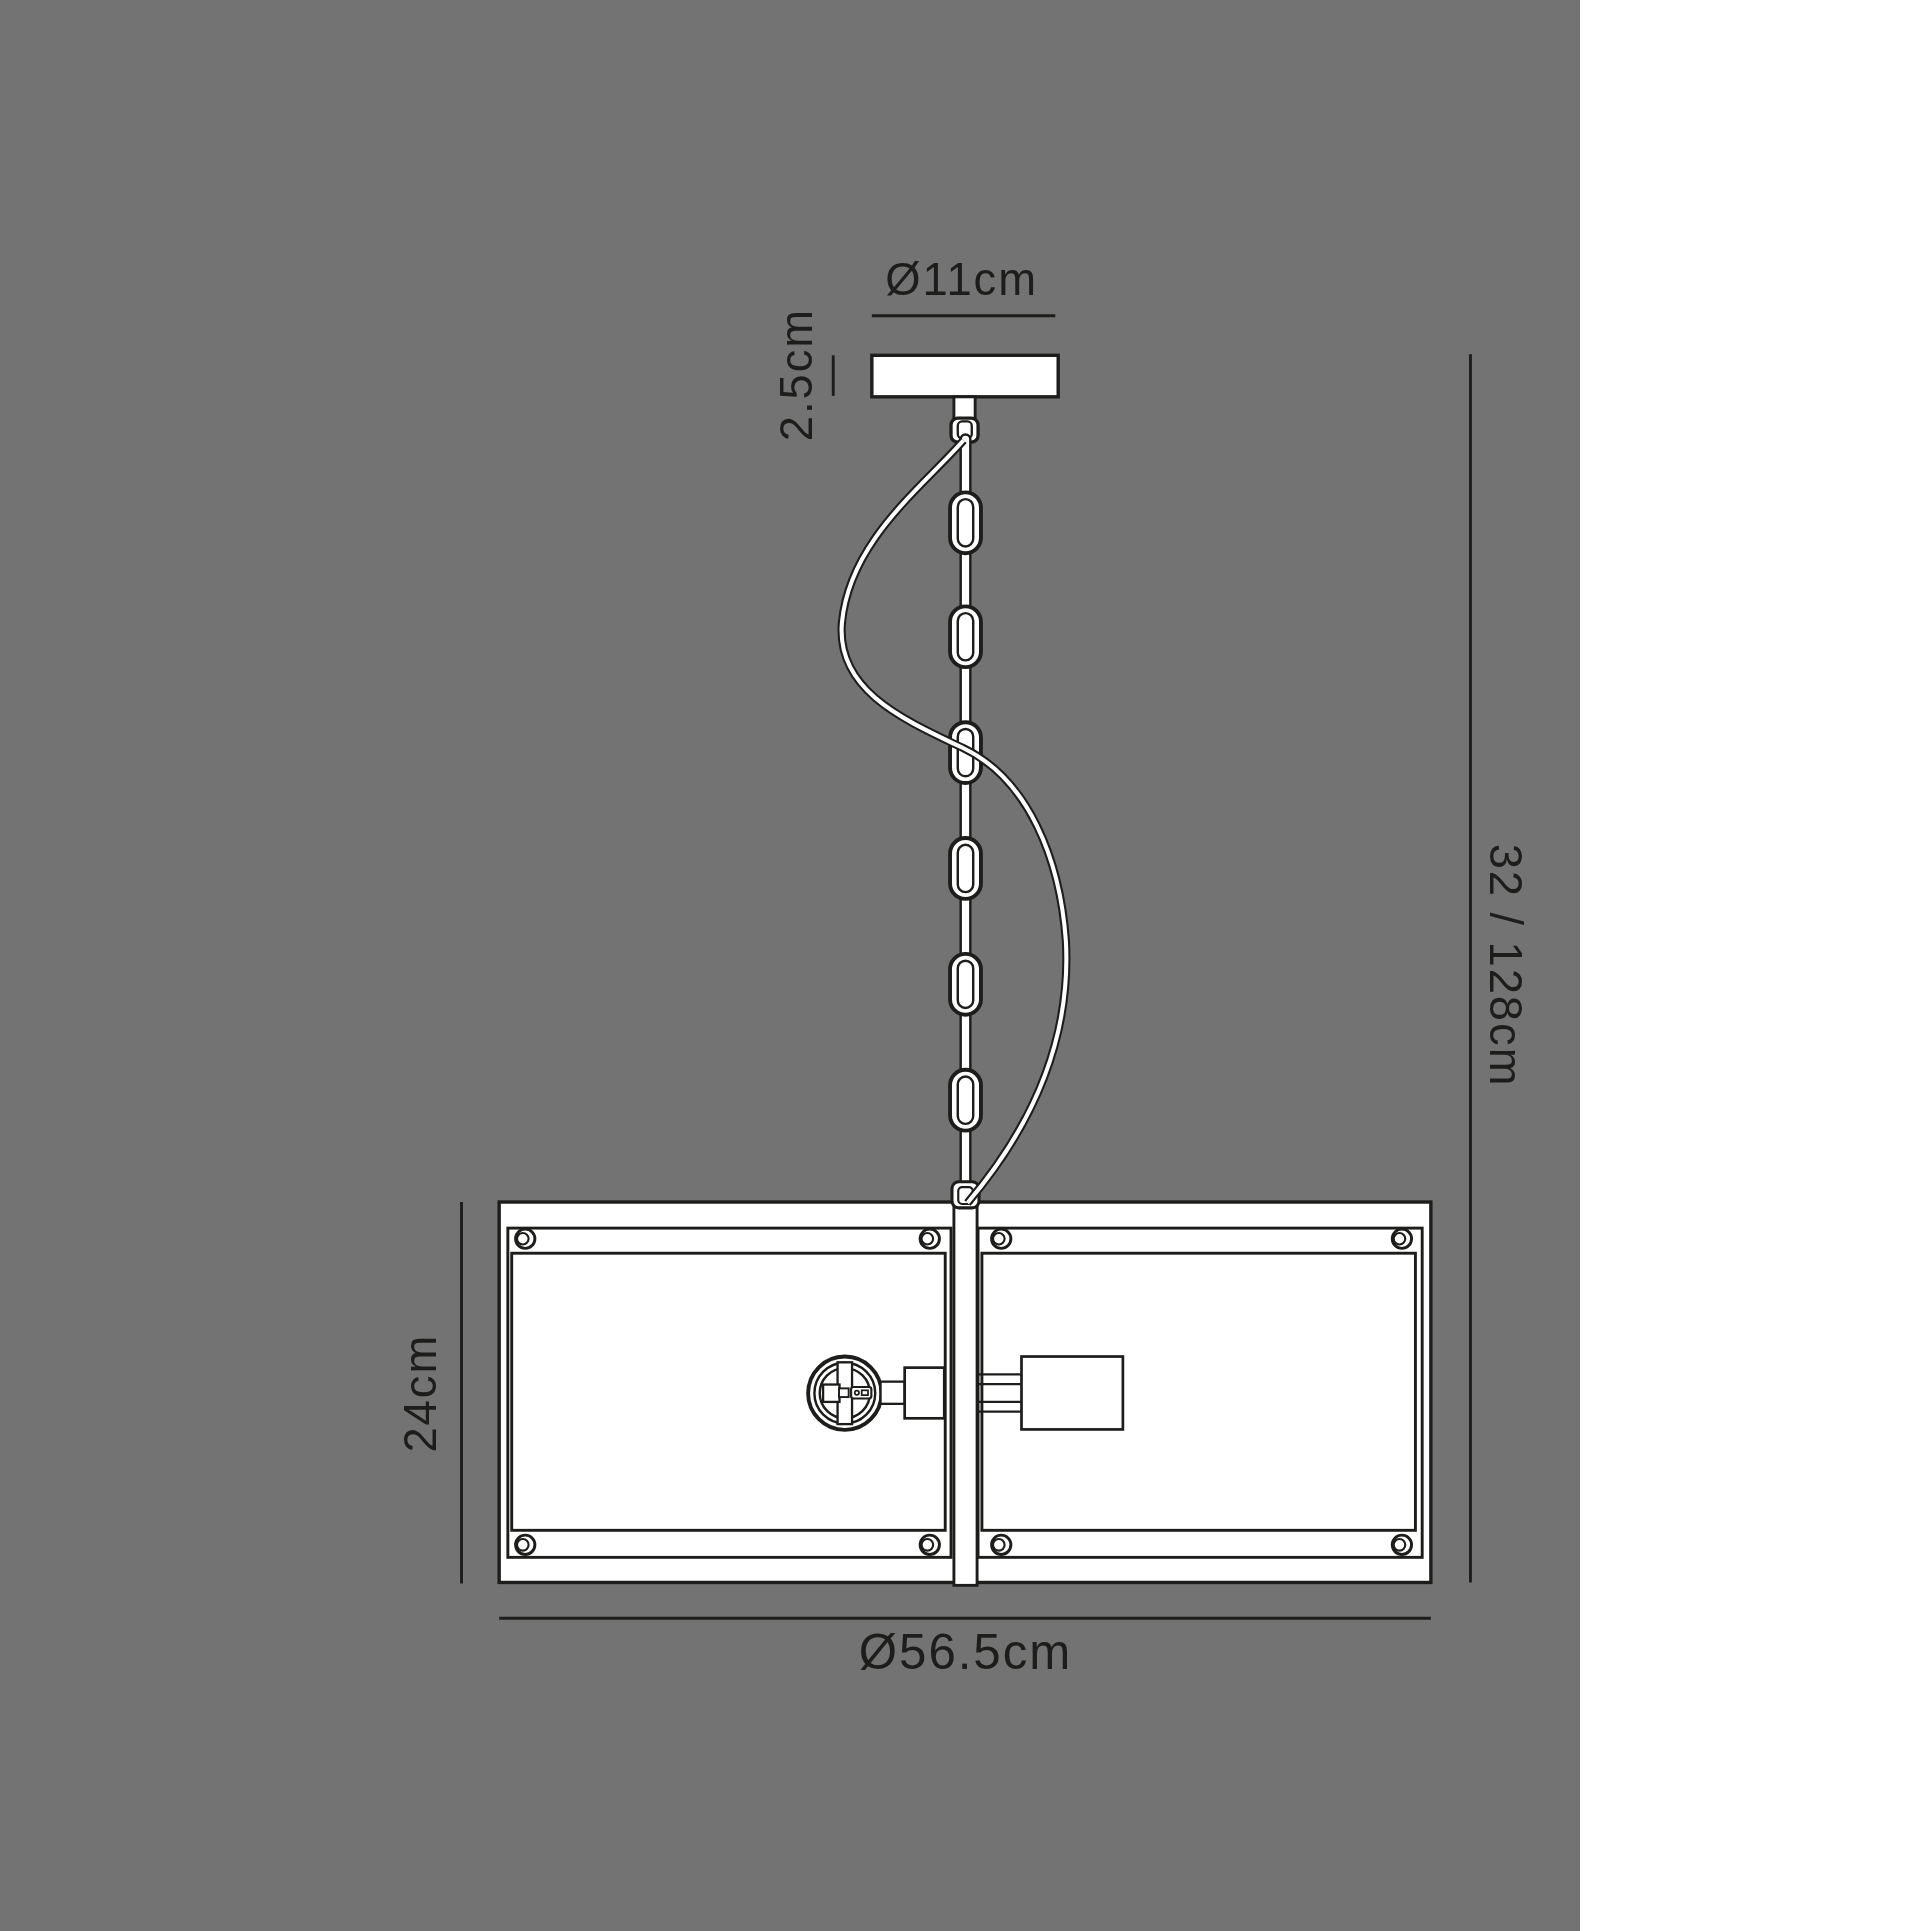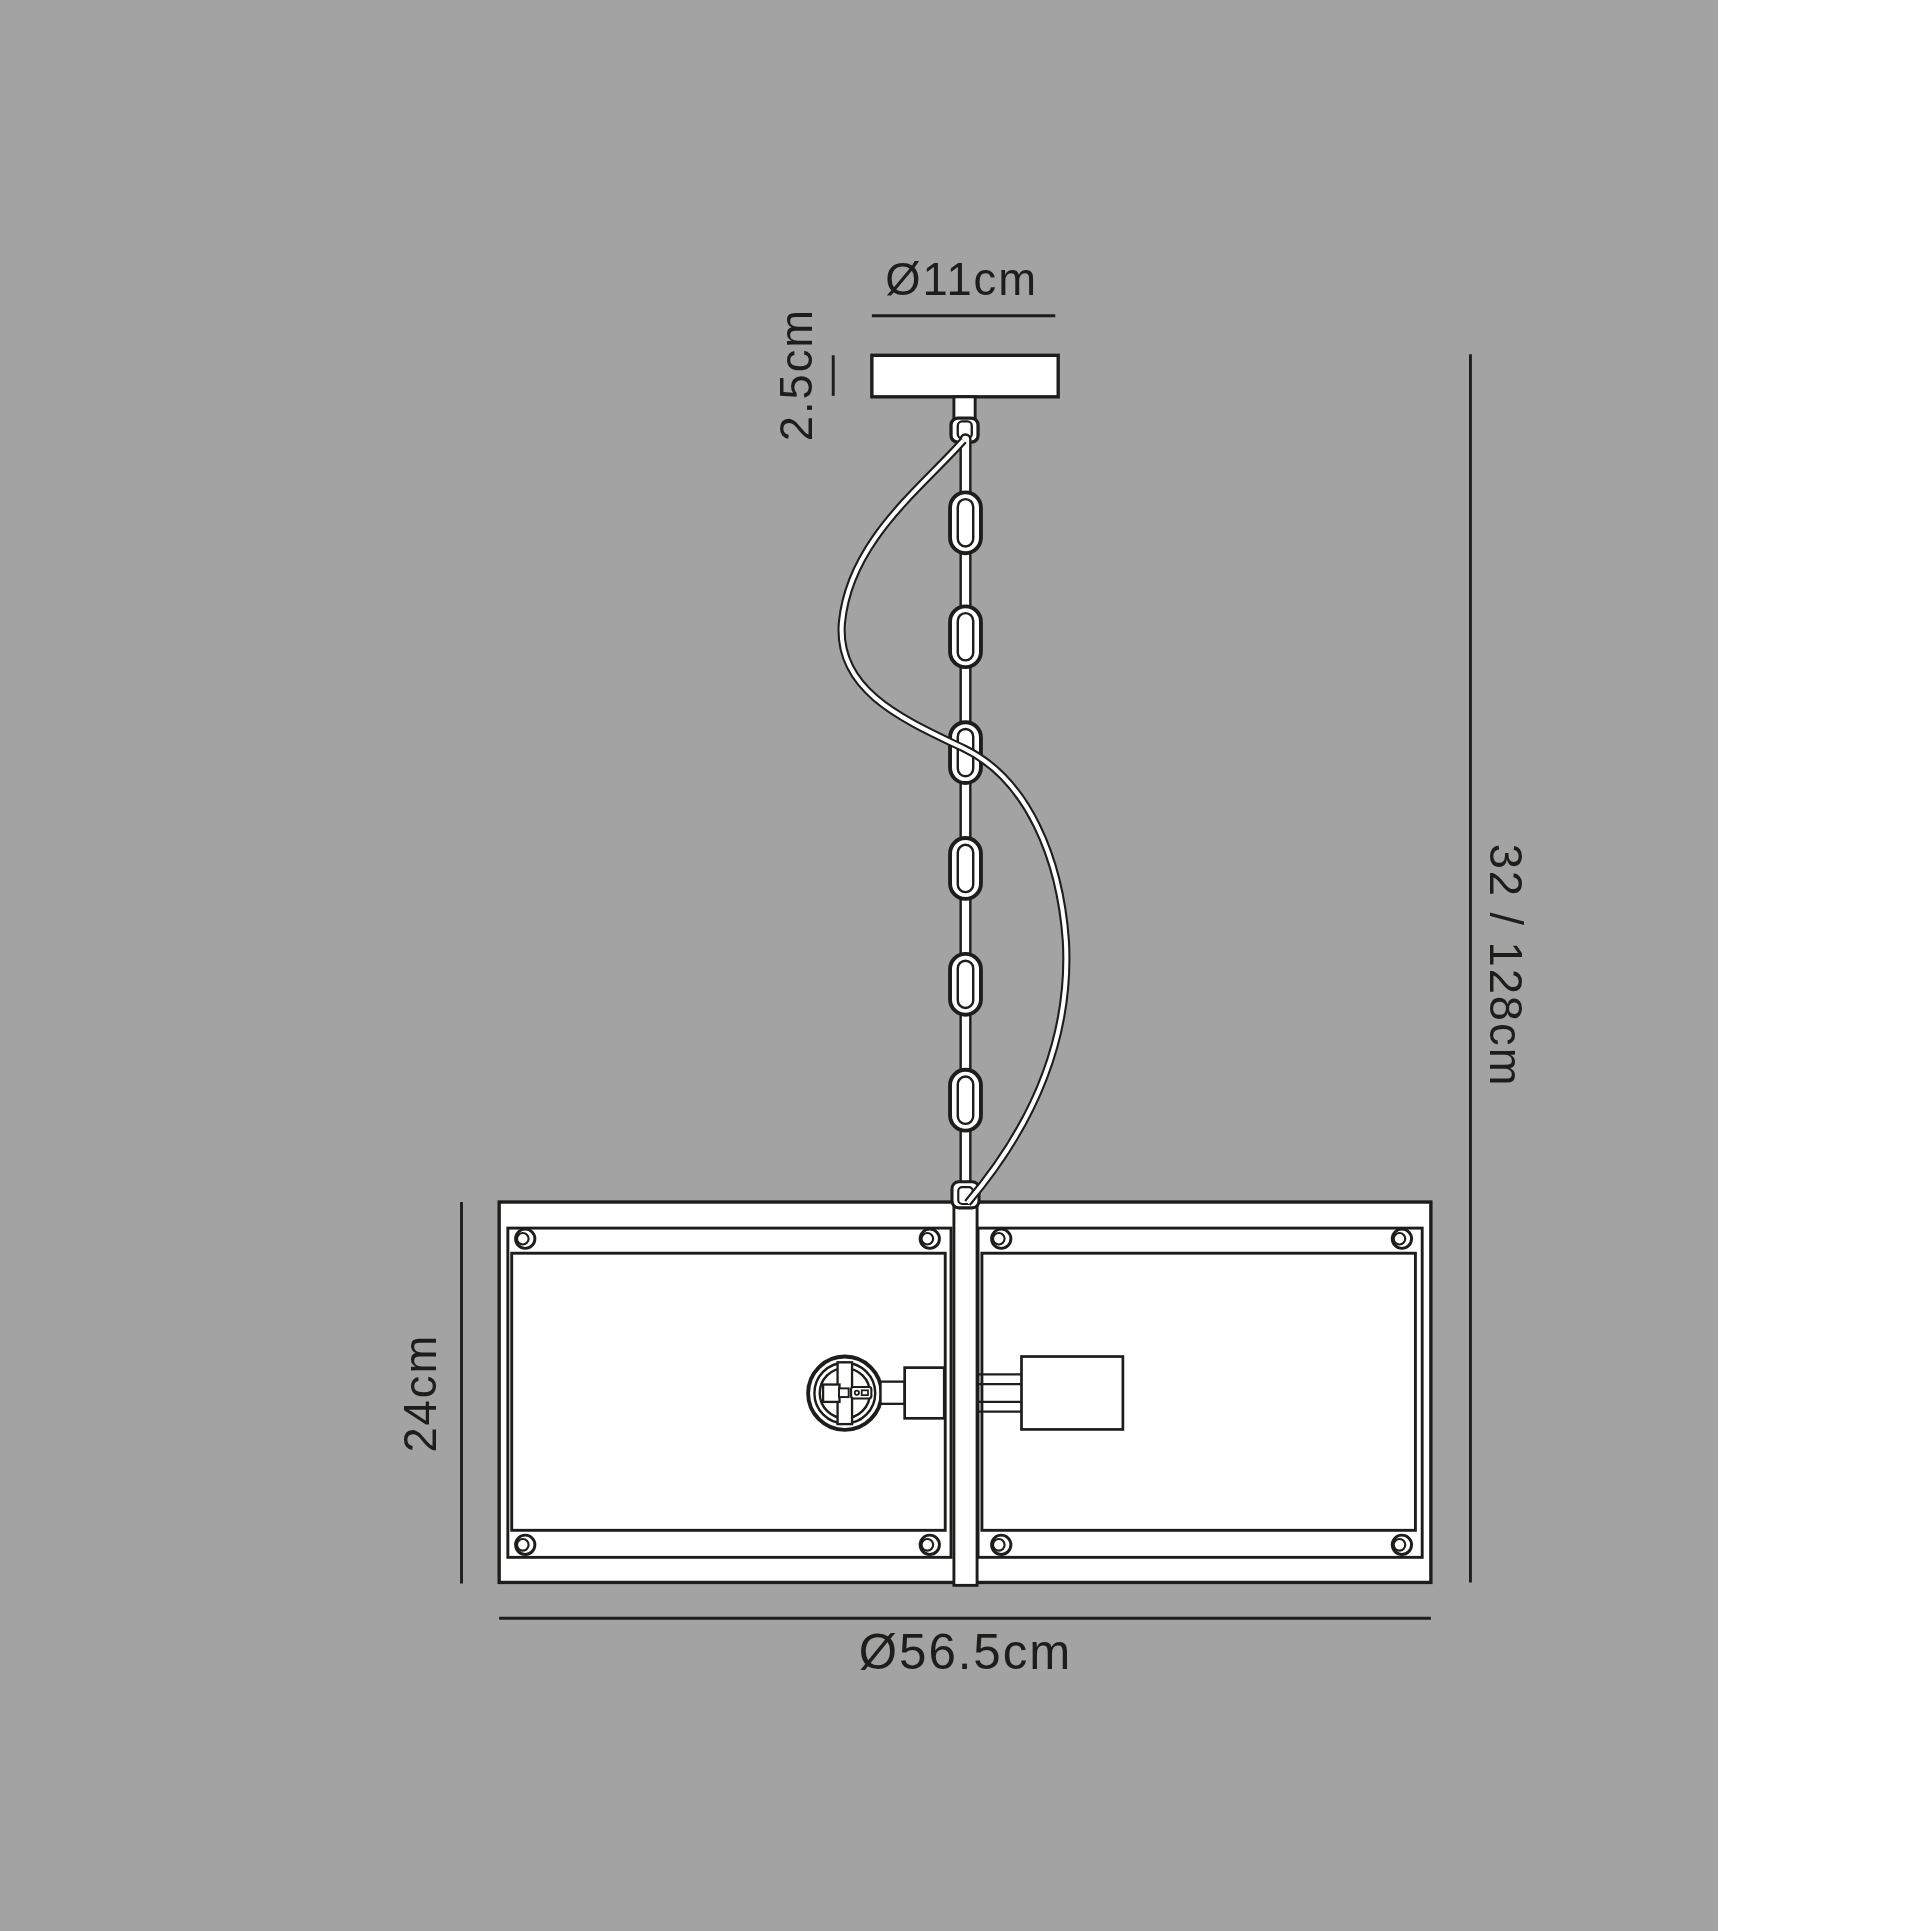--- a/index.html
+++ b/index.html
@@ -2,23 +2,23 @@
 <html><head>
 <meta charset="utf-8">
 <style>
   html, body {
     margin: 0;
     padding: 0;
     background: #ffffff;
   }
   .canvas {
     position: relative;
-    width: 1718px;
+    width: 1580px;
     height: 1931px;
-    background: #a3a3a3;
+    background: #737373;
     overflow: hidden;
     text-decoration: underline;
   }
   svg {
     display: block;
     width: 1931px;
     height: 1931px;
   }
   .dim-text {
     font-family: "Liberation Sans", "DejaVu Sans", sans-serif;

